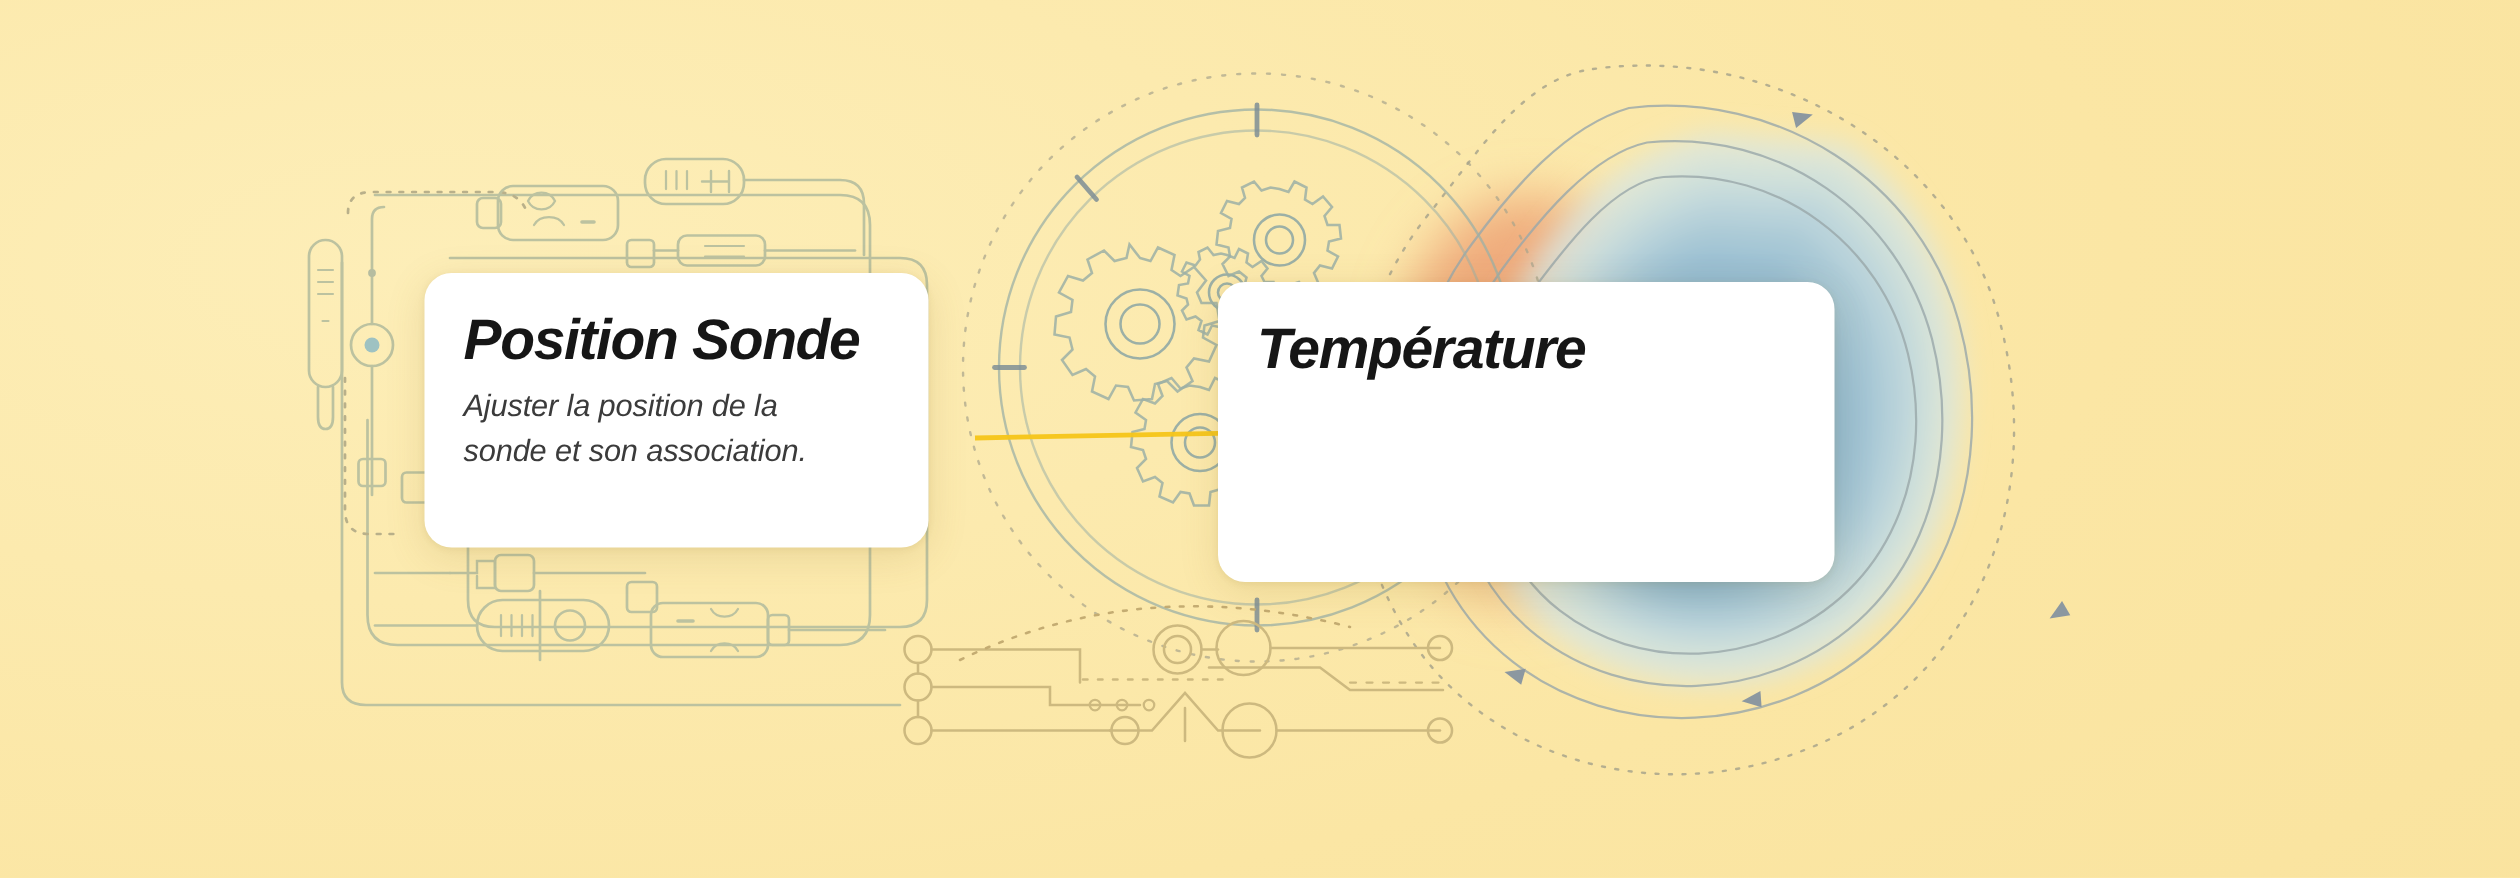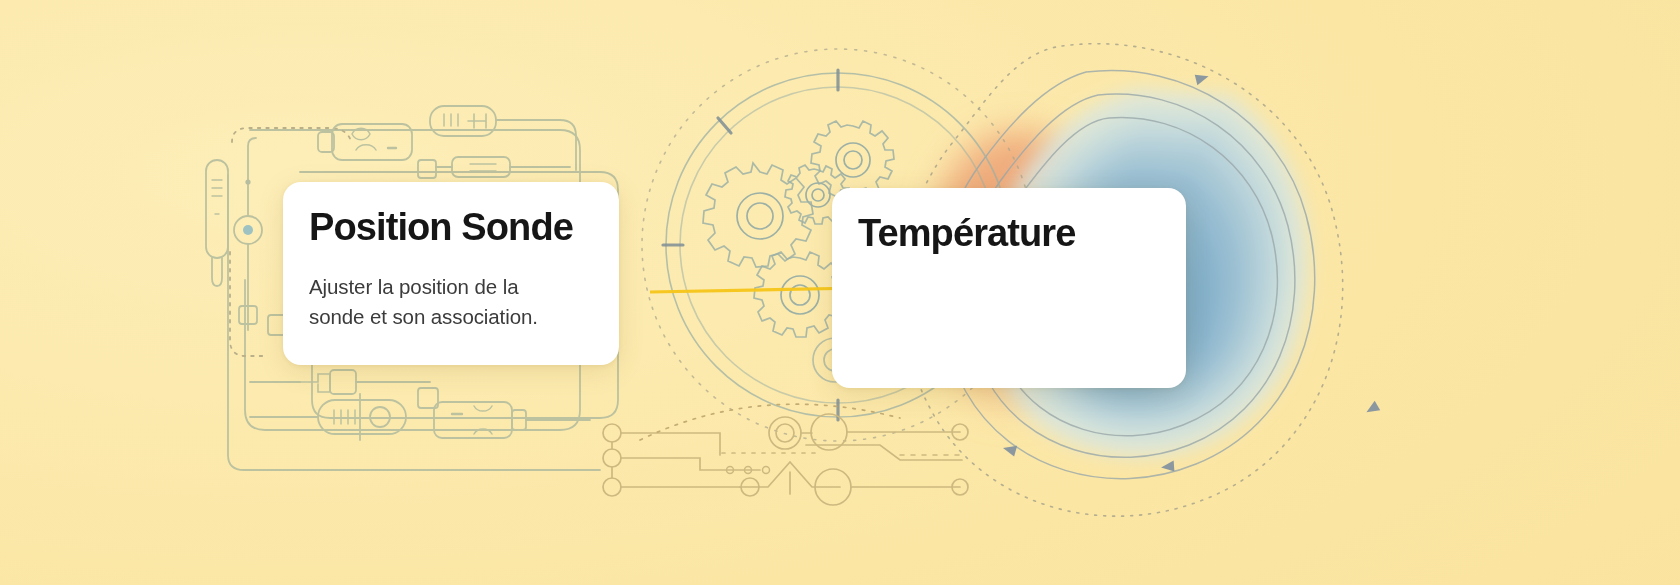--- a/index.html
+++ b/index.html
@@ -31,47 +31,48 @@
   }
 
   
   .card {
     position: absolute;
     background: #ffffff;
     border-radius: 18px;
     box-shadow: 0 6px 26px rgba(140, 115, 40, 0.16),
                 0 1px 4px rgba(140, 115, 40, 0.10);
     padding: 26px 30px 24px 26px;
+    font-style: italic;
   }
 
   #card-position {
     left: 283px;
     top: 182px;
     width: 336px;
     height: 183px;
   }
 
   #card-temperature {
-    left: 832px;
+    left: 812px;
     top: 188px;
-    width: 354px;
+    width: 411px;
     height: 200px;
   }
 
   .card-title {
     font-size: 38px;
     font-weight: 700;
     letter-spacing: -0.9px;
     color: #161616;
     line-height: 1.05;
     white-space: nowrap;
   }
 
   .card-body {
-    margin-top: 24px;
+    margin-top: 8px;
     font-size: 20.5px;
     font-weight: 400;
     line-height: 1.48;
     color: #3b3b3b;
     letter-spacing: -0.1px;
   }
 
   #card-temperature .card-body { max-width: 292px; }
   #card-position   .card-body { max-width: 262px; }
 </style>

